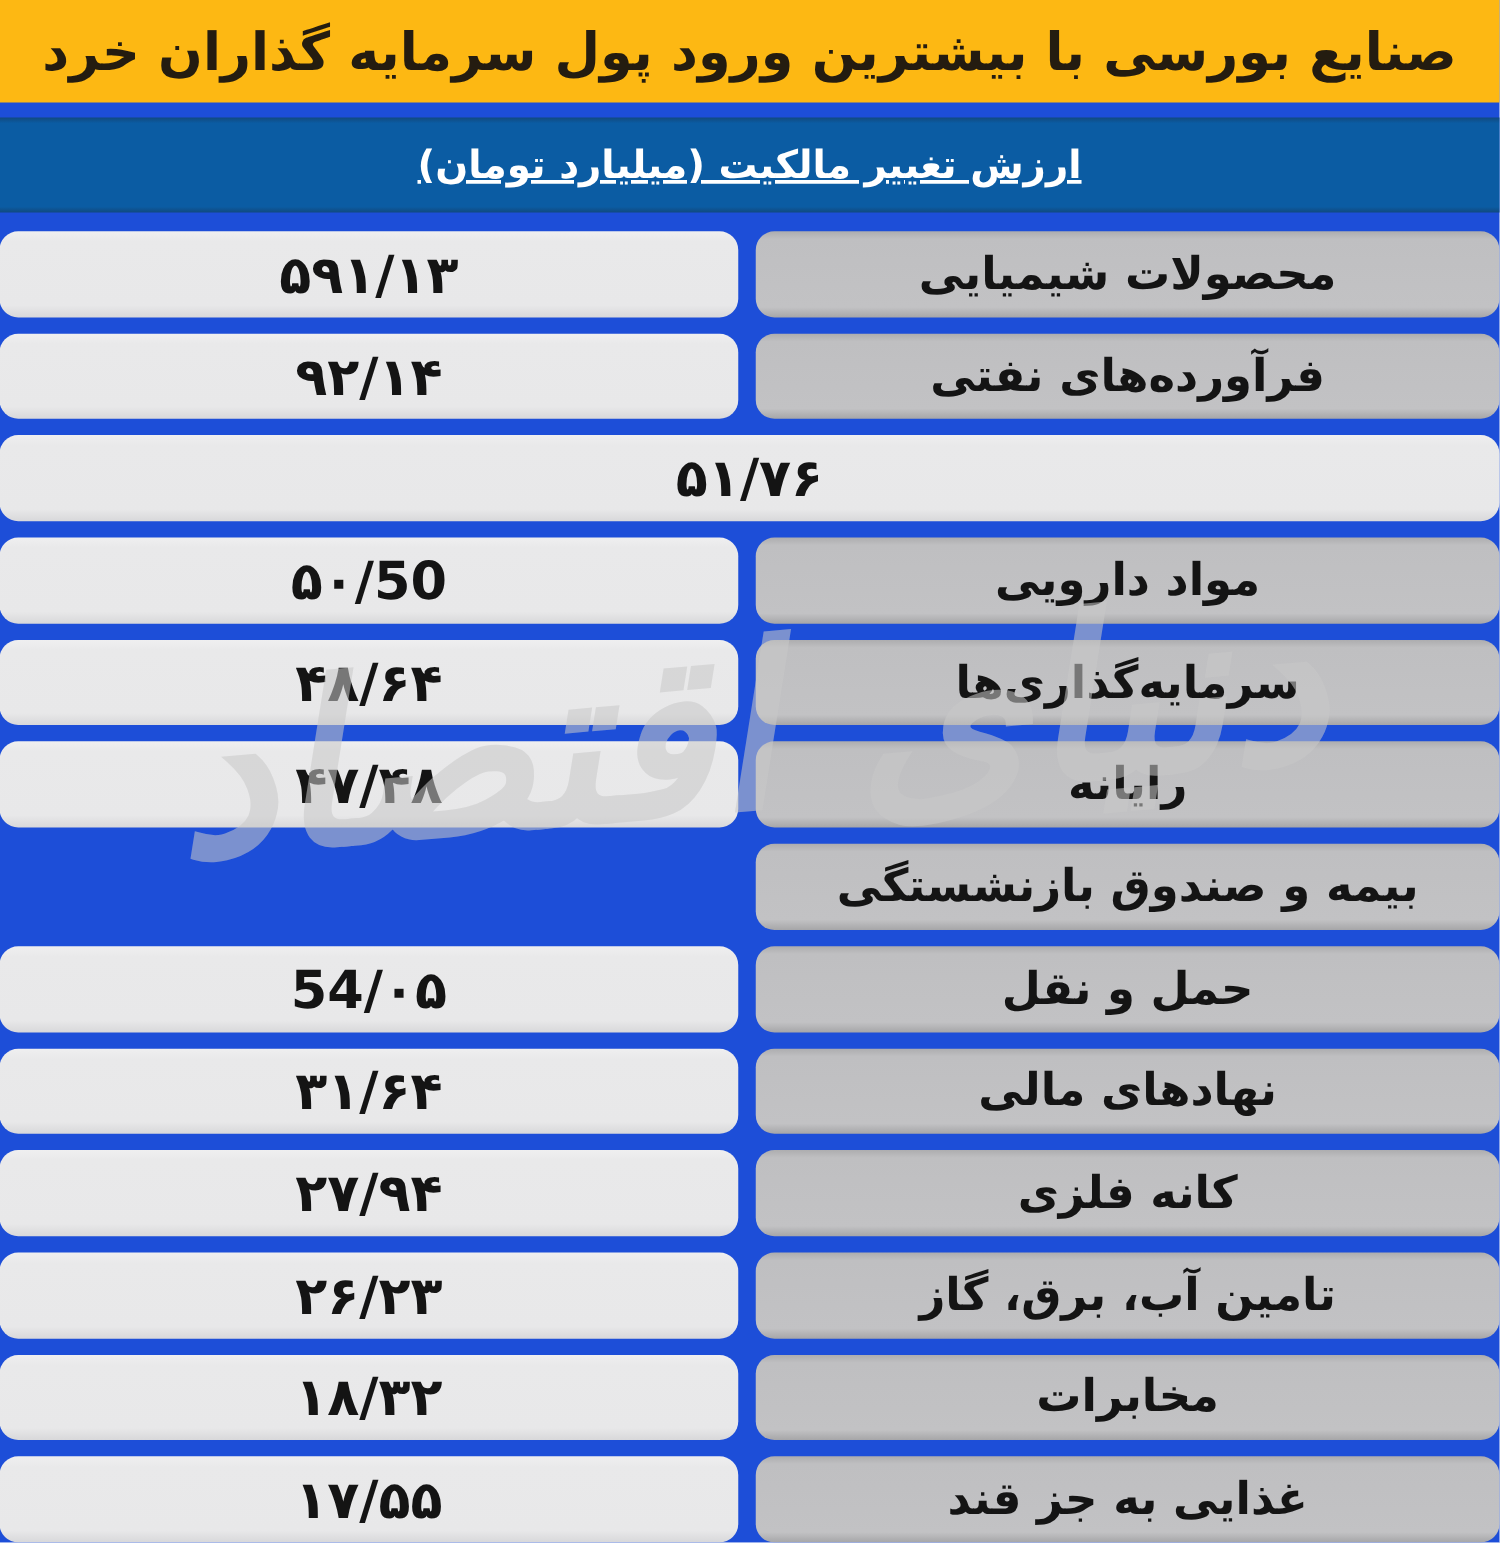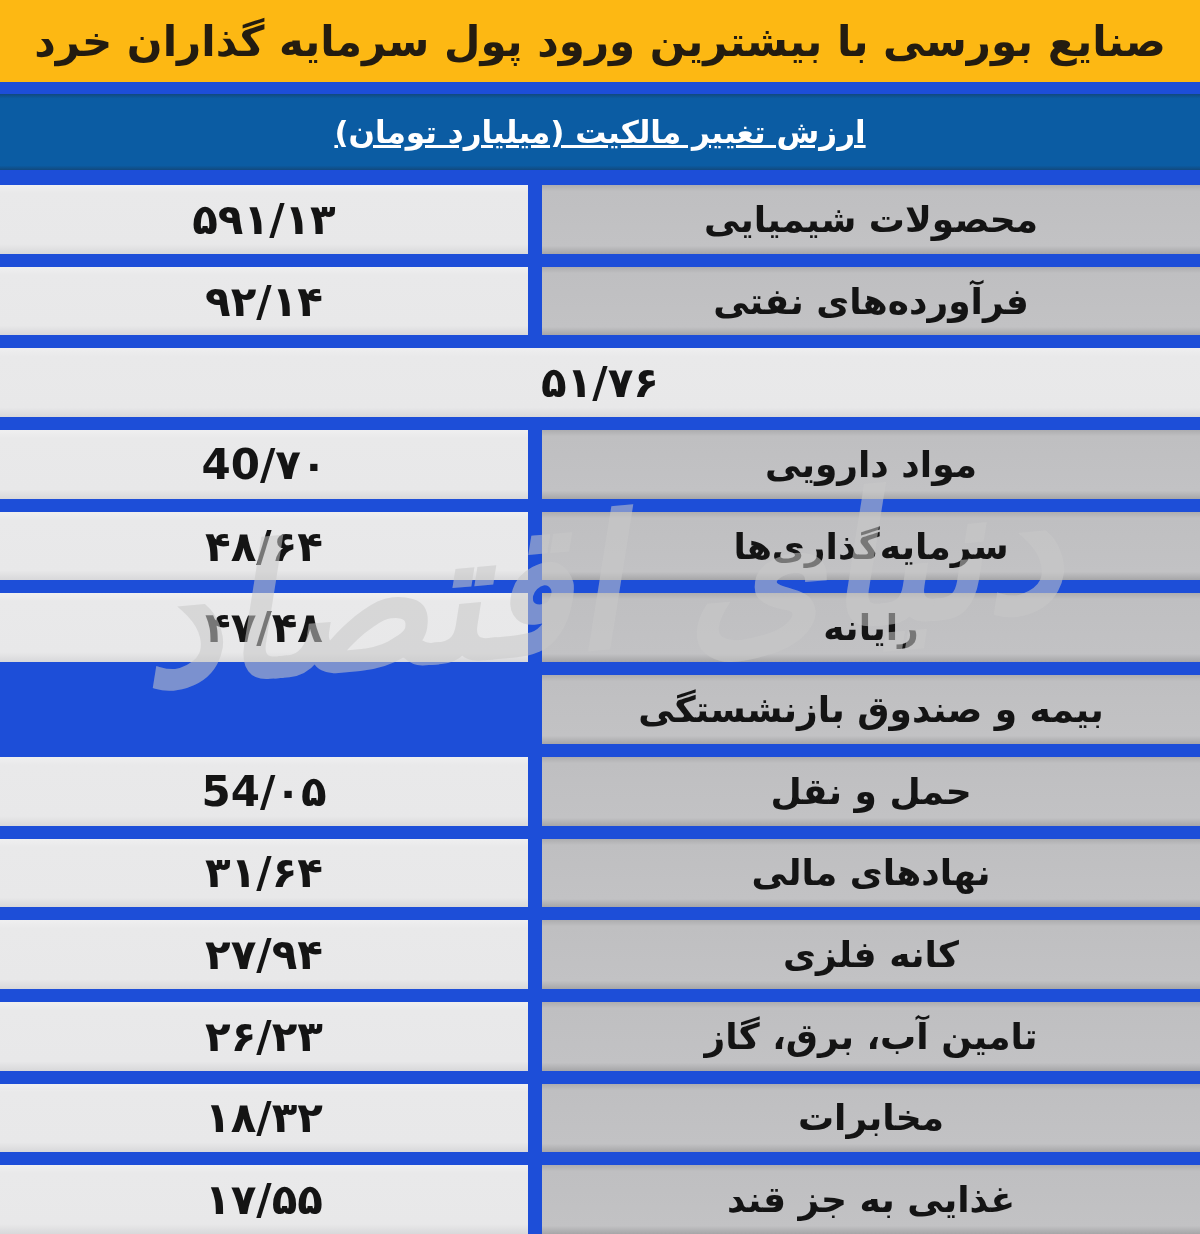--- a/index.html
+++ b/index.html
@@ -66,23 +66,24 @@
     display: flex;
     gap: 14px;
   }
   .cell {
     display: flex;
     align-items: center;
     justify-content: center;
     font-weight: bold;
     color: #141414;
     white-space: nowrap;
+    border-radius: 15px;
   }
   .industry-cell {
-    width: 658px;
+    width: 595px;
     background: linear-gradient(180deg, #adadaf 0%, #bfbfc1 9%, #c2c2c4 88%, #a6a6a8 100%);
     font-size: 36px;
   }
   .value-cell {
     flex: 1;
     background: linear-gradient(180deg, #efeff0 0%, #e9e9ea 12%, #e8e8e9 86%, #d8d8da 100%);
     font-size: 42px;
     direction: ltr; 
   }
   
@@ -141,21 +142,21 @@
     <div class="cell value-cell">
       <span>۵۱/۷۶</span>
     </div>
   </div>
 
   <div class="row">
     <div class="cell industry-cell">
       <span>مواد دارویی</span>
     </div>
     <div class="cell value-cell">
-      <span>40/۷۰</span>
+      <span>۵۰/50</span>
     </div>
   </div>
 
   <div class="row">
     <div class="cell industry-cell">
       <span>سرمایه‌گذاری‌ها</span>
     </div>
     <div class="cell value-cell">
       <span>۴۸/۶۴</span>
     </div>

